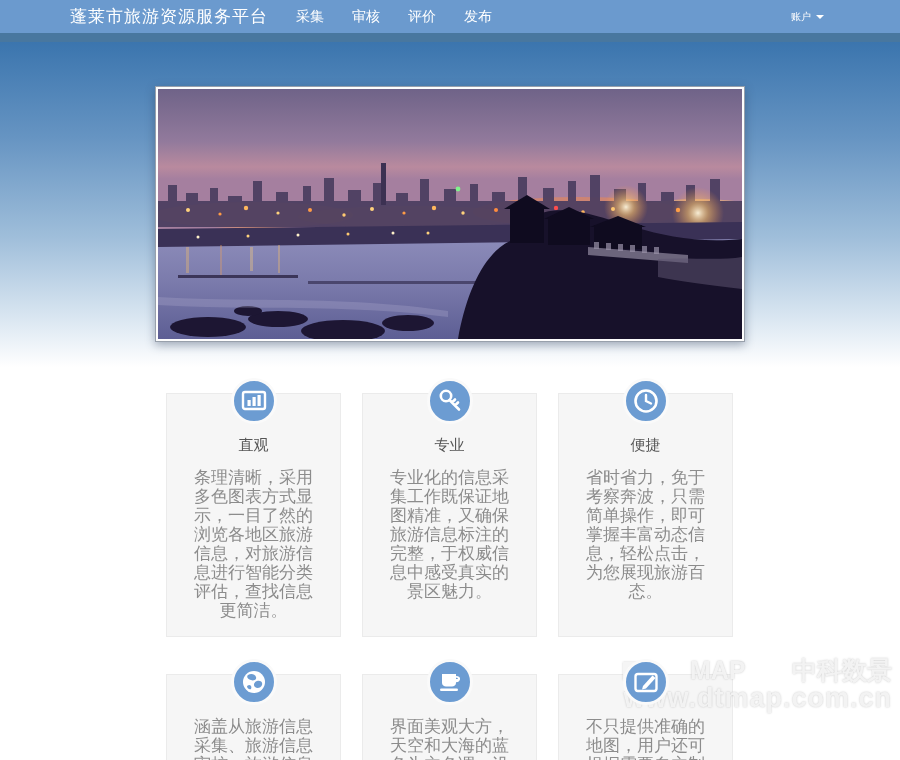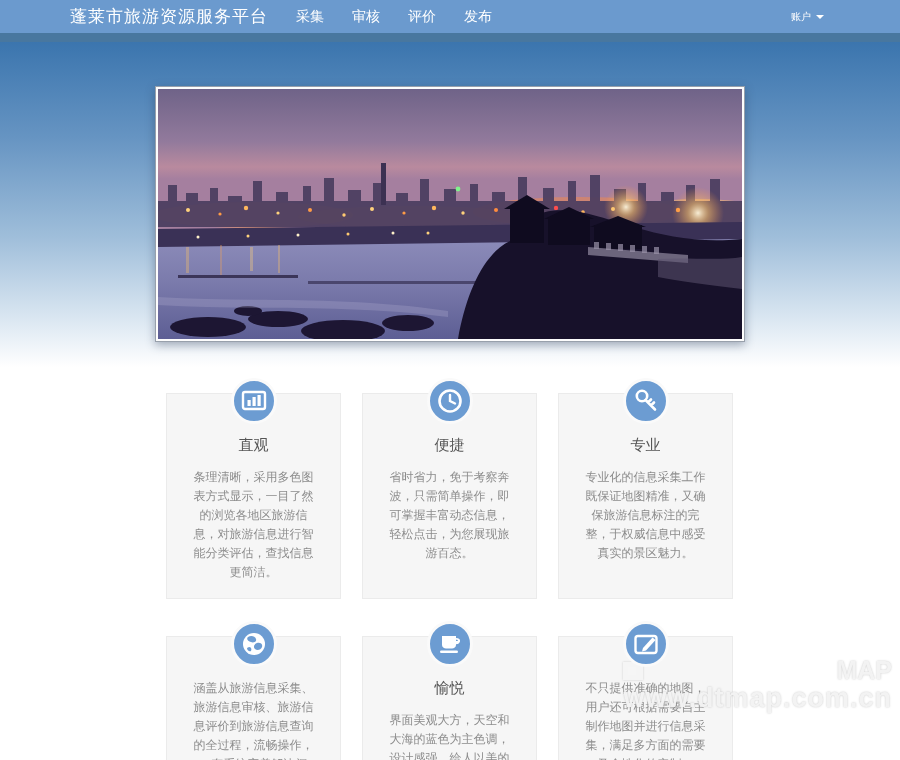--- a/index.html
+++ b/index.html
@@ -24,21 +24,21 @@
   .hero-frame svg { display:block; }
 
   
   .features { width:568px; margin:36px auto 0; }
   .features-row { display:flex; gap:21px; align-items:stretch; }
   .features-row + .features-row { margin-top:22px; }
   .feature { width:175px; display:flex; flex-direction:column; text-align:center; }
   .icon-circle { width:46px; height:46px; border-radius:50%; background:#6c9cd2; border:3px solid #fafafa; margin:0 auto -31px; position:relative; z-index:2; display:flex; align-items:center; justify-content:center; }
   .card-body { flex:1; background:#f6f6f6; border:1px solid #ebebeb; padding:42px 22px 16px; }
   .card-title { font-size:15px; color:#555; margin-bottom:13px; }
-  .card-desc { font-size:12px; color:#8c8c8c; line-height:19px; }
+  .card-desc { font-size:17px; color:#8c8c8c; line-height:19px; }
 
   
   .watermark { position:absolute; right:8px; bottom:46px; text-align:right; color:rgba(244,244,244,0.95); text-shadow:0 0 2px rgba(130,130,130,0.45); font-weight:bold; line-height:1.1; pointer-events:none; }
   .wm-line1 { font-size:25px; display:flex; align-items:center; justify-content:space-between; gap:8px; }
   .wm-logo { display:inline-block; width:20px; height:18px; border:5px solid rgba(244,244,244,0.95); border-right-width:7px; box-shadow:0 0 2px rgba(130,130,130,0.35); }
   .wm-line2 { font-size:27px; letter-spacing:1px; }
 </style>
 </head>
 <body>
 
@@ -213,40 +213,40 @@
           </div>
           <div class="card-body">
             <div class="card-title">直观</div>
             <div class="card-desc">条理清晰，采用多色图表方式显示，一目了然的浏览各地区旅游信息，对旅游信息进行智能分类评估，查找信息更简洁。</div>
           </div>
         </div>
 
         <div class="feature">
           <div class="icon-circle">
             <svg width="30" height="30" viewBox="0 0 30 30">
+              <circle cx="11" cy="10" r="5.2" fill="none" stroke="#fff" stroke-width="2.6"></circle>
+              <path d="M14.5 14 L24 23.5 M20 19.5 L23 16.5 M17 16.5 L20 13.5" fill="none" stroke="#fff" stroke-width="2.6" stroke-linecap="round"></path>
+            </svg>
+          </div>
+          <div class="card-body">
+            <div class="card-title">专业</div>
+            <div class="card-desc">专业化的信息采集工作既保证地图精准，又确保旅游信息标注的完整，于权威信息中感受真实的景区魅力。</div>
+          </div>
+        </div>
+
+        <div class="feature">
+          <div class="icon-circle">
+            <svg width="30" height="30" viewBox="0 0 30 30">
               <circle cx="15" cy="15" r="10.5" fill="none" stroke="#fff" stroke-width="2.6"></circle>
               <path d="M15 9 L15 15 L20 17.5" fill="none" stroke="#fff" stroke-width="2.4" stroke-linecap="round"></path>
             </svg>
           </div>
           <div class="card-body">
             <div class="card-title">便捷</div>
             <div class="card-desc">省时省力，免于考察奔波，只需简单操作，即可掌握丰富动态信息，轻松点击，为您展现旅游百态。</div>
-          </div>
-        </div>
-
-        <div class="feature">
-          <div class="icon-circle">
-            <svg width="30" height="30" viewBox="0 0 30 30">
-              <circle cx="11" cy="10" r="5.2" fill="none" stroke="#fff" stroke-width="2.6"></circle>
-              <path d="M14.5 14 L24 23.5 M20 19.5 L23 16.5 M17 16.5 L20 13.5" fill="none" stroke="#fff" stroke-width="2.6" stroke-linecap="round"></path>
-            </svg>
-          </div>
-          <div class="card-body">
-            <div class="card-title">专业</div>
-            <div class="card-desc">专业化的信息采集工作既保证地图精准，又确保旅游信息标注的完整，于权威信息中感受真实的景区魅力。</div>
           </div>
         </div>
 
       </div>
       <div class="features-row">
 
         <div class="feature">
           <div class="icon-circle">
             <svg width="30" height="30" viewBox="0 0 30 30">
               <circle cx="15" cy="15" r="11" fill="#fff"></circle>
@@ -262,21 +262,20 @@
 
         <div class="feature">
           <div class="icon-circle">
             <svg width="30" height="30" viewBox="0 0 30 30">
               <path d="M7 7 L21 7 L21 16 C21 18 19 19.5 17 19.5 L11 19.5 C9 19.5 7 18 7 16 Z" fill="#fff"></path>
               <path d="M21 9 C24 9 25.5 10.5 25 12.5 C24.5 14.5 22.5 15.5 20.5 15 L21 12 C22 12.3 23 12 23 11.3 C23 10.7 22.2 10.5 21 10.7 Z" fill="#fff"></path>
               <rect x="5" y="21.5" width="18" height="2.6" rx="1.3" fill="#fff"></rect>
             </svg>
           </div>
           <div class="card-body">
-            <div class="card-title">愉悦</div>
             <div class="card-desc">界面美观大方，天空和大海的蓝色为主色调，设计感强，给人以美的享受，带来愉悦的心情，契合旅游的内涵。</div>
           </div>
         </div>
 
         <div class="feature">
           <div class="icon-circle">
             <svg width="30" height="30" viewBox="0 0 30 30">
               <rect x="4.5" y="7" width="21" height="17" rx="2.5" fill="none" stroke="#fff" stroke-width="2.4"></rect>
               <path d="M12 19 L21.5 8.5 L24.5 11 L15 21.5 L11 22.5 Z" fill="#fff"></path>
             </svg>
@@ -287,17 +286,18 @@
         </div>
 
       </div>
     </div>
   </div>
 
   <div class="watermark">
     <div class="wm-line1">
       <span class="wm-logo"></span>
       <span>MAP</span>
+      <span>中科数景</span>
     </div>
     <div class="wm-line2">www.dtmap.com.cn</div>
   </div>
 
 </div>
 
 </body></html>

